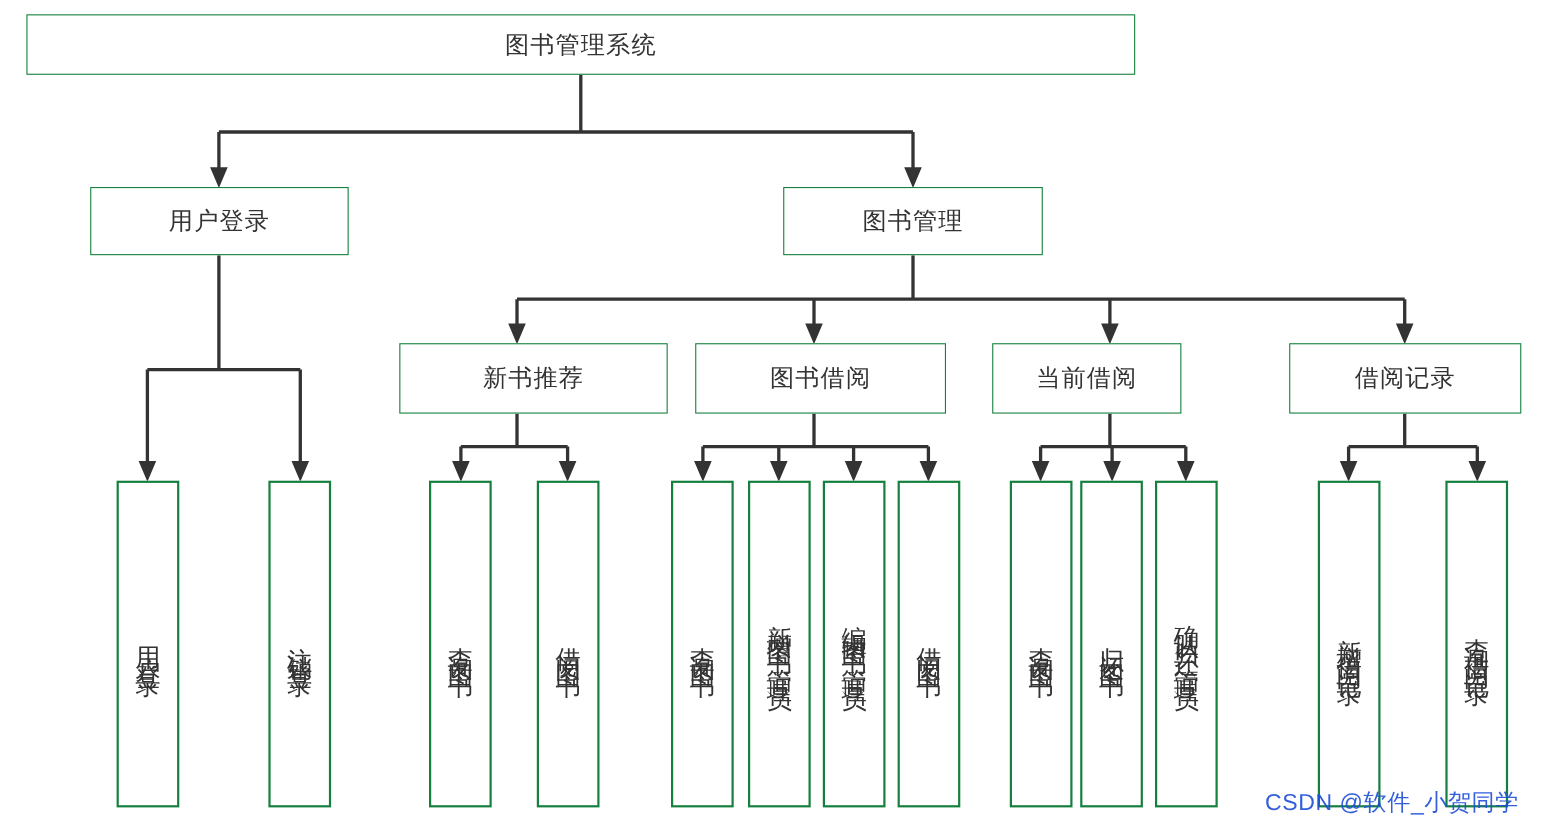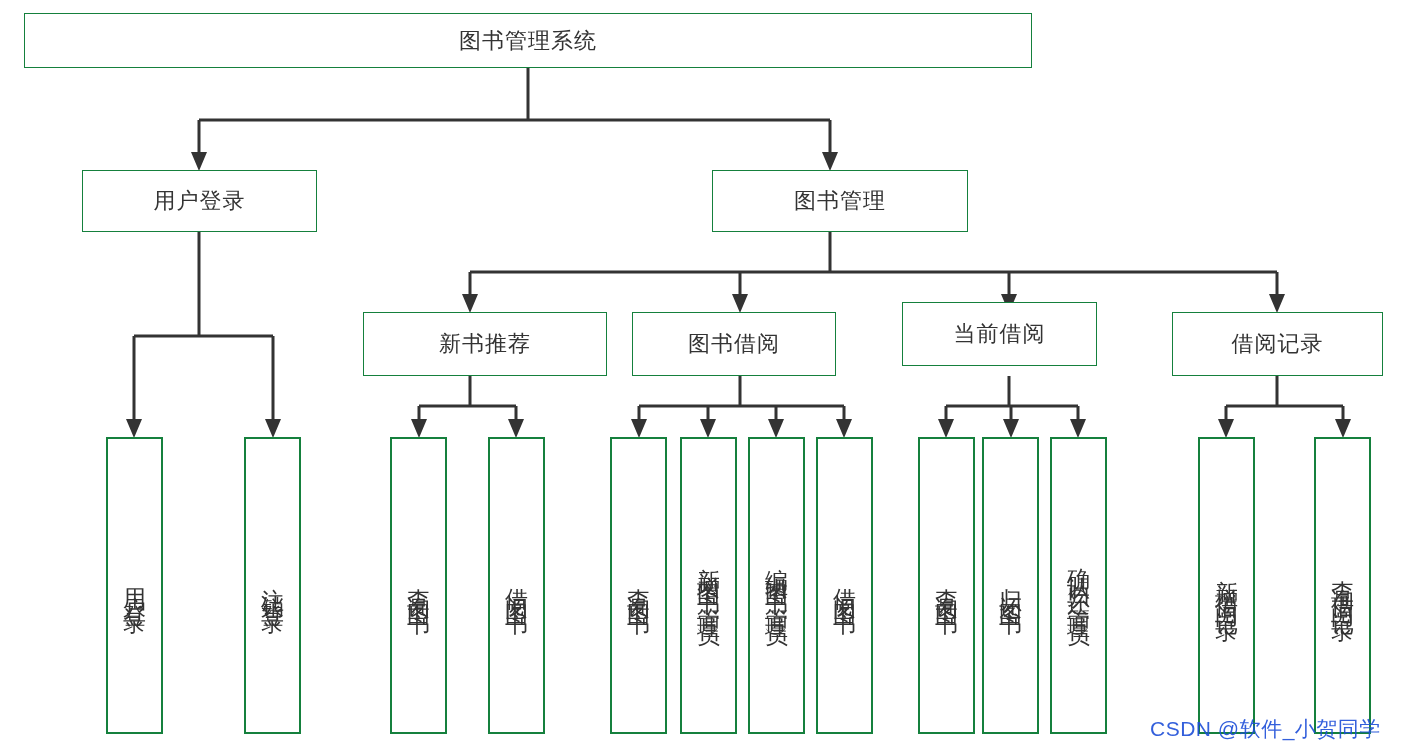--- a/index.html
+++ b/index.html
@@ -36,25 +36,25 @@
     justify-content: center;
     z-index: 2;
     font-size: 22px;
     letter-spacing: 1px;
     white-space: nowrap;
   }
   
   #n-root { left: 24px; top: 13px; width: 1008px; height: 55px; }
   
   #n-login   { left: 82px;  top: 170px; width: 235px; height: 62px; }
-  #n-bookmgr { left: 712px; top: 170px; width: 256px; height: 62px; }
+  #n-bookmgr { left: 712px; top: 170px; width: 236px; height: 62px; }
   
   #n-newbook { left: 363px;  top: 312px; width: 244px; height: 64px; }
-  #n-borrow  { left: 632px;  top: 312px; width: 204px; height: 64px; }
-  #n-current { left: 902px;  top: 302px; width: 195px; height: 64px; }
+  #n-borrow  { left: 632px;  top: 312px; width: 228px; height: 64px; }
+  #n-current { left: 902px;  top: 312px; width: 172px; height: 64px; }
   #n-records { left: 1172px; top: 312px; width: 211px; height: 64px; }
   
   .leaf {
     top: 437px;
     height: 297px;
     width: 57px;
     border-width: 2.5px;
     font-size: 23px;
     letter-spacing: 8px;
     writing-mode: vertical-rl;

